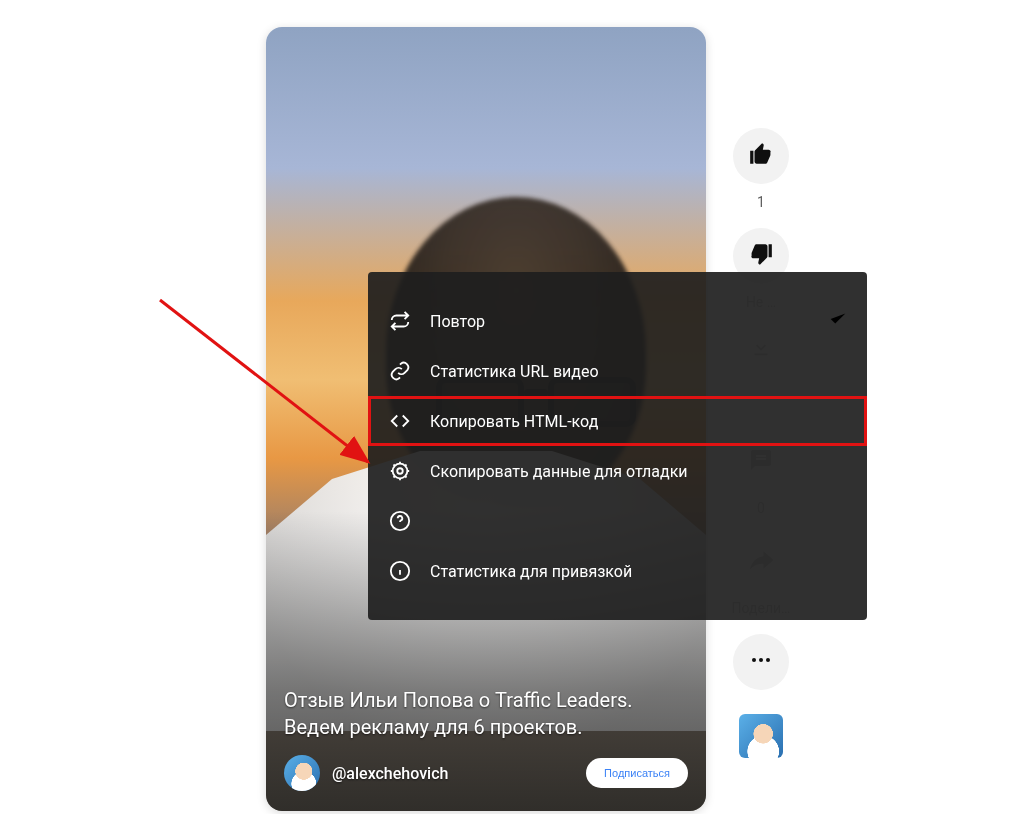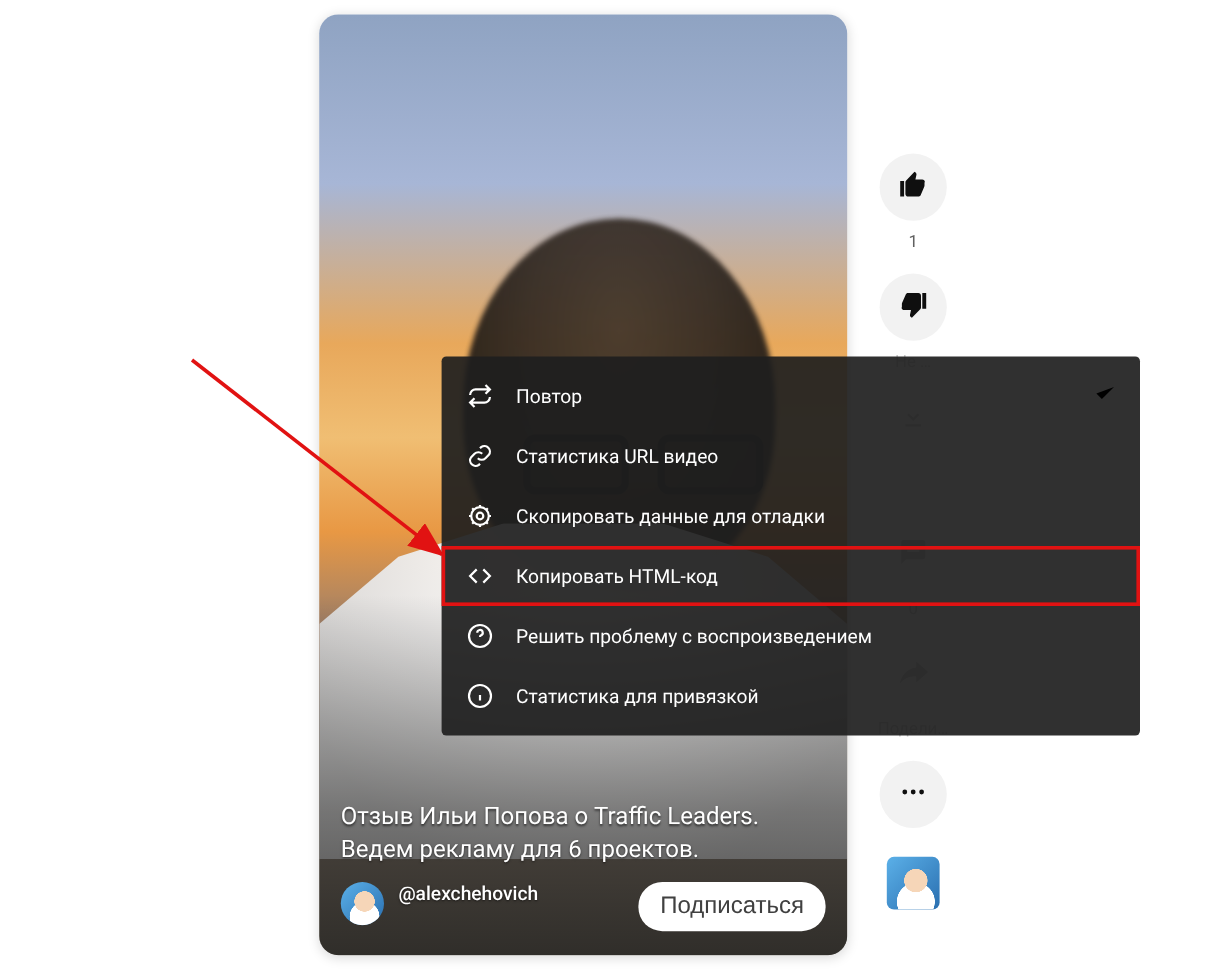--- a/index.html
+++ b/index.html
@@ -9,21 +9,21 @@
     background: #ffffff;
     font-family: -apple-system, BlinkMacSystemFont, "Segoe UI", Roboto, Arial, sans-serif;
     position: relative;
     overflow: hidden;
   }
 
   
   .video-card {
     position: absolute;
     left: 266px;
-    top: 12px;
+    top: 27px;
     width: 440px;
     height: 784px;
     border-radius: 16px;
     overflow: hidden;
     background: linear-gradient(180deg,#8fa3c2 0%,#a7b6d6 18%,#e8a85b 35%,#f0be73 45%,#e89844 55%,#a08068 65%,#817366 75%,#8a8378 100%);
     box-shadow: 0 2px 10px rgba(0,0,0,0.15);
   }
   
   .video-card::before{
     content:"";
@@ -63,56 +63,56 @@
     z-index: 2;
     color:#fff;
   }
   .video-title {
     font-size: 20px;
     line-height: 1.35;
     font-weight: 400;
     text-shadow: 0 1px 2px rgba(0,0,0,0.6);
     margin-bottom: 14px;
   }
-  .channel-row { display:flex; gap:12px; }
+  .channel-row { display:flex; align-items:center; gap:12px; }
   .avatar {
     width:36px; height:36px; border-radius:50%;
     background: linear-gradient(135deg,#5bb0e8,#2a6fb0);
     position:relative; overflow:hidden;
     flex:0 0 36px;
   }
   .avatar::after{content:"";position:absolute;inset:0;background:radial-gradient(circle at 55% 45%, #f6d6b8 0 30%, transparent 31%), radial-gradient(circle at 55% 80%, #ffffff 0 35%, transparent 36%);}
   .channel-name{ font-size:16px; font-weight:500; color:#fff; text-shadow:0 1px 2px rgba(0,0,0,0.6); flex:1;}
   .subscribe-btn{
-    background:#ffffff; color:#404040; border:none; border-radius:20px;
-    padding:9px 18px; font-size:20px; font-weight:500; cursor:pointer;
+    background:#ffffff; color:#3b82f6; border:none; border-radius:20px;
+    padding:9px 18px; font-size:11px; font-weight:500; cursor:pointer;
   }
 
   
   .rail { position:absolute; left:726px; top:128px; width:70px; display:flex; flex-direction:column; align-items:center; gap:18px;}
   .rail-btn { width:56px; height:56px; border-radius:50%; background:#f2f2f2; display:flex; align-items:center; justify-content:center; cursor:pointer;}
   .rail-btn.pale{ background:#f2f2f2; opacity:0.35; }
   .rail-btn.square{ border-radius:6px; width:44px; height:44px; }
   .rail-label{ font-size:14px; color:#606060; text-align:center; margin-top:-8px;}
   .rail-label.pale{opacity:0.35;}
   .thumb-mini{
     width:44px; height:44px; border-radius:6px;
     background: linear-gradient(135deg,#5bb0e8,#2a6fb0);
     position:relative; overflow:hidden; margin-top:6px;
   }
   .thumb-mini::after{content:"";position:absolute;inset:0;background:radial-gradient(circle at 55% 45%, #f6d6b8 0 28%, transparent 29%), radial-gradient(circle at 55% 85%, #ffffff 0 35%, transparent 36%);}
 
   
   .ctx-menu{
     position:absolute;
-    left:368px; top:297px;
-    width:582px;
+    left:368px; top:272px;
+    width:499px;
     background: rgba(30,30,30,0.92);
     border-radius:4px;
-    padding:8px 0;
+    padding:24px 0;
     z-index:5;
     color:#fff;
     font-size:16px;
   }
   .ctx-item{
     display:flex; align-items:center; gap:18px;
     padding:13px 20px;
     cursor:pointer;
     position:relative;
   }
@@ -229,48 +229,47 @@
   <div class="ctx-item">
     <span class="ico">
       <svg width="22" height="22" viewBox="0 0 24 24">
           <path d="M10 14a5 5 0 0 0 7 0l3-3a5 5 0 0 0-7-7l-1 1M14 10a5 5 0 0 0-7 0l-3 3a5 5 0 0 0 7 7l1-1"></path>
         </svg>
     </span>
     <span>Статистика URL видео</span>
   </div>
 
 
+  <div class="ctx-item highlight">
+    <span class="ico">
+      <svg width="22" height="22" viewBox="0 0 24 24">
+          <path d="M9 18l-6-6 6-6M15 6l6 6-6 6"></path>
+        </svg>
+    </span>
+    <span>Копировать HTML-код</span>
+  </div>
+
   <div class="ctx-item">
     <span class="ico">
       <svg width="22" height="22" viewBox="0 0 24 24">
           <circle cx="12" cy="12" r="8"></circle>
           <circle cx="12" cy="12" r="3"></circle>
           <path d="M12 2v2M12 20v2M4.9 4.9l1.4 1.4M17.7 17.7l1.4 1.4M2 12h2M20 12h2M4.9 19.1l1.4-1.4M17.7 6.3l1.4-1.4"></path>
         </svg>
     </span>
     <span>Скопировать данные для отладки</span>
   </div>
 
-  <div class="ctx-item highlight">
-    <span class="ico">
-      <svg width="22" height="22" viewBox="0 0 24 24">
-          <path d="M9 18l-6-6 6-6M15 6l6 6-6 6"></path>
-        </svg>
-    </span>
-    <span>Копировать HTML-код</span>
-  </div>
-
   <div class="ctx-item">
     <span class="ico">
       <svg width="22" height="22" viewBox="0 0 24 24">
           <circle cx="12" cy="12" r="10"></circle>
           <path d="M9.5 9a2.5 2.5 0 1 1 3.5 2.3c-.9.4-1 1-1 1.7M12 17h0"></path>
         </svg>
     </span>
-    <span>Решить проблему с воспроизведением</span>
   </div>
 
   <div class="ctx-item">
     <span class="ico">
       <svg width="22" height="22" viewBox="0 0 24 24">
           <circle cx="12" cy="12" r="10"></circle>
           <path d="M12 8h0M12 11v5"></path>
         </svg>
     </span>
     <span>Статистика для привязкой</span>

